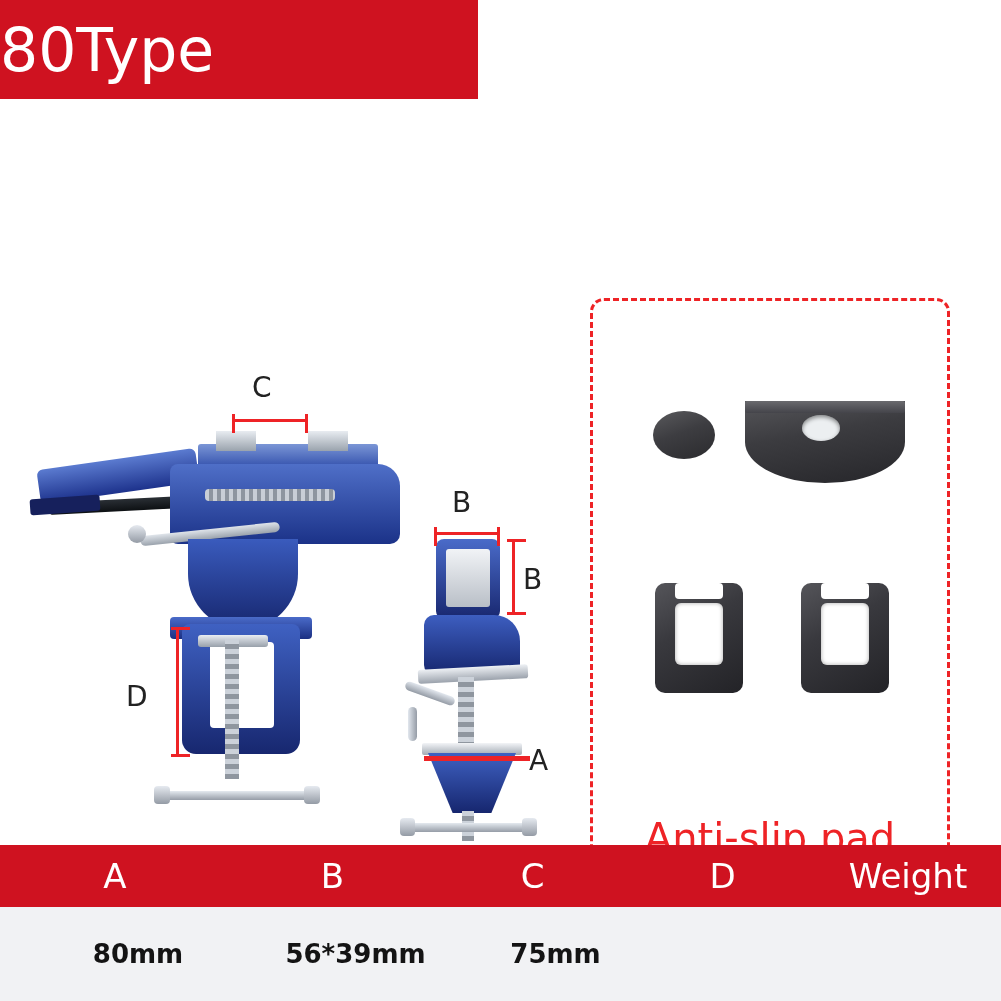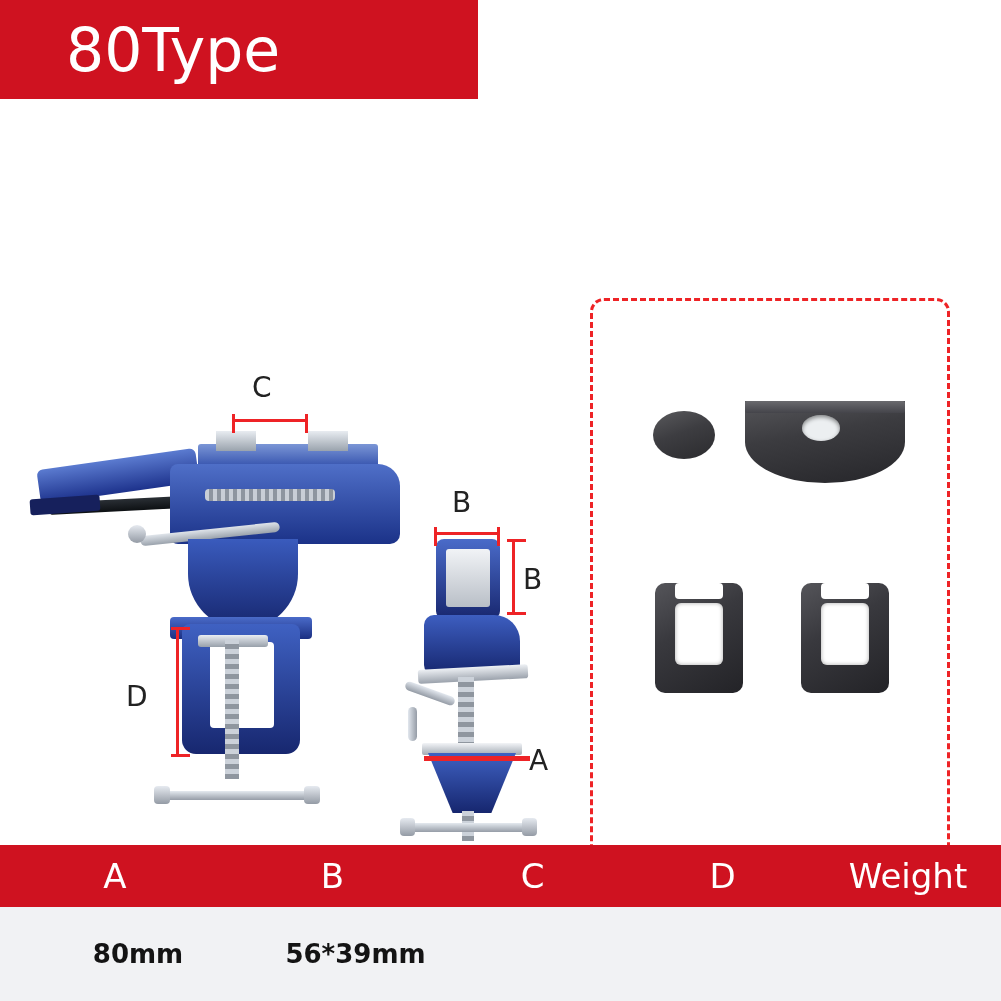--- a/index.html
+++ b/index.html
@@ -4,21 +4,21 @@
 <style>
   html,body{margin:0;padding:0;}
   body{width:1001px;height:1001px;background:#ffffff;font-family:"Liberation Sans",sans-serif;overflow:hidden;position:relative;}
 
   
   .title-badge{
     position:absolute;left:0;top:0;width:478px;height:99px;
     background:#cf1220;display:flex;align-items:center;
   }
   .title-badge span{
-    color:#ffffff;font-size:60px;line-height:60px;padding-left:66px;
+    color:#ffffff;font-size:60px;line-height:60px;
     letter-spacing:0px;font-family:"DejaVu Sans",sans-serif;
   }
 
   
   .photo{position:absolute;left:0;top:99px;width:1001px;height:741px;background:#fff;}
 
   
   .pad-box{
     position:absolute;left:590px;top:199px;width:360px;height:592px;
     border:3px dashed #ee2326;border-radius:14px;box-sizing:border-box;background:#fff;
@@ -200,28 +200,30 @@
     <div class="pad-clip left">
       <div class="outer"></div>
         <div class="slot"></div>
         <div class="notch"></div>
     </div>
     <div class="pad-clip right">
       <div class="outer"></div>
         <div class="slot"></div>
         <div class="notch"></div>
     </div>
+    <div class="pad-label">Anti-slip pad</div>
   </div>
 </div>
 
 <div class="spec">
   <div class="row-head">
     <div class="cell c1">A</div>
     <div class="cell c2">B</div>
     <div class="cell c3">C</div>
     <div class="cell c4">D</div>
     <div class="cell c5">Weight</div>
   </div>
   <div class="row-body">
     <div class="cell c1">80mm</div>
     <div class="cell c2">56*39mm</div>
+    <div class="cell c3">75mm</div>
   </div>
 </div>
 
 </body></html>

